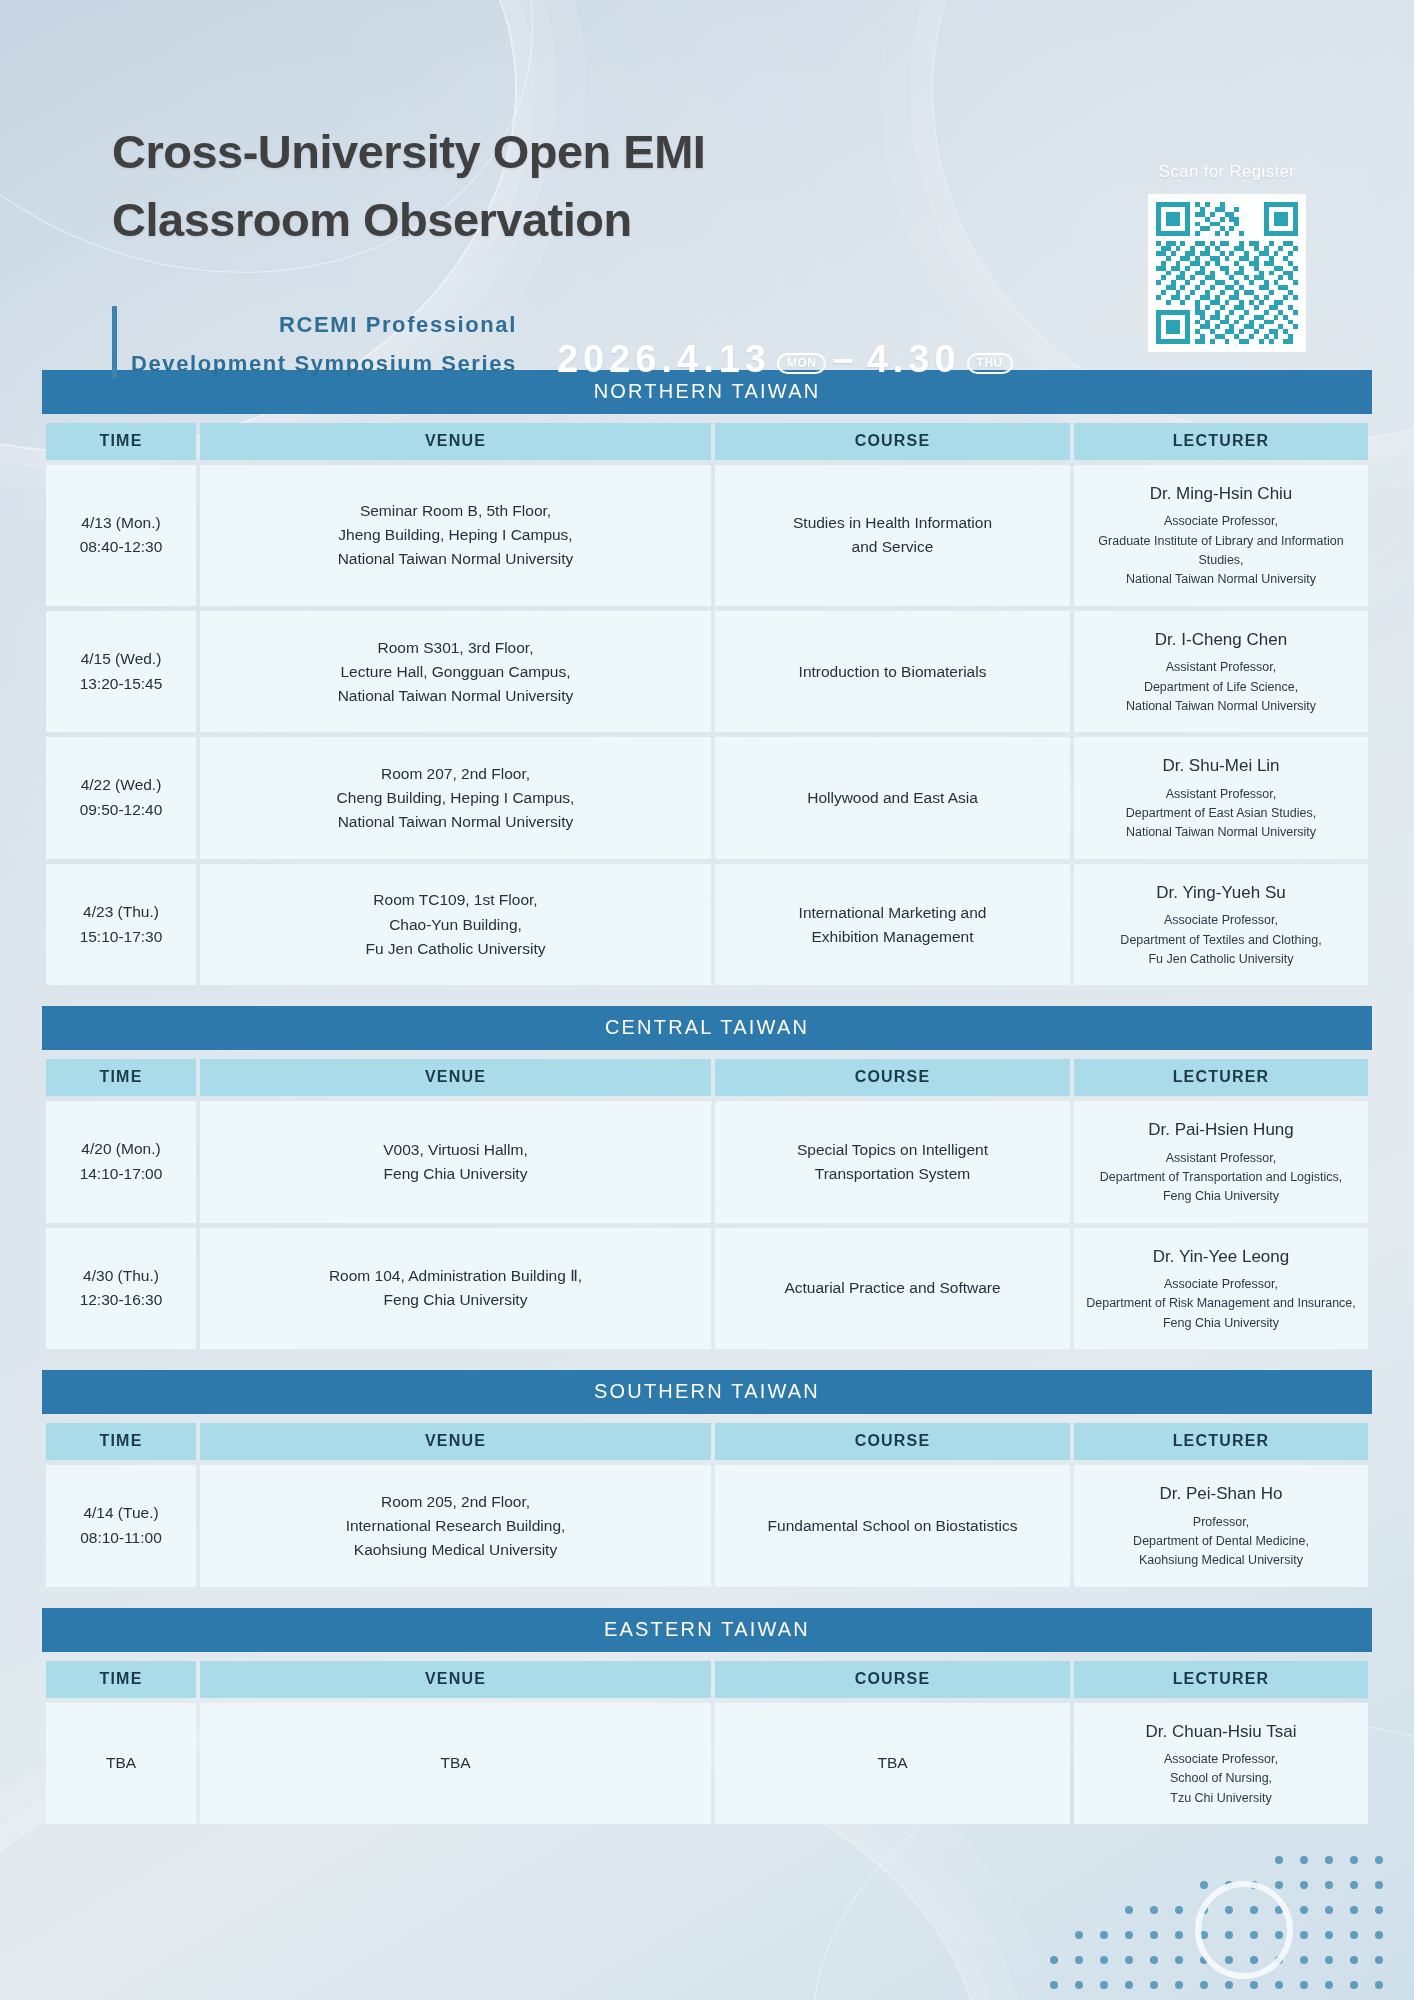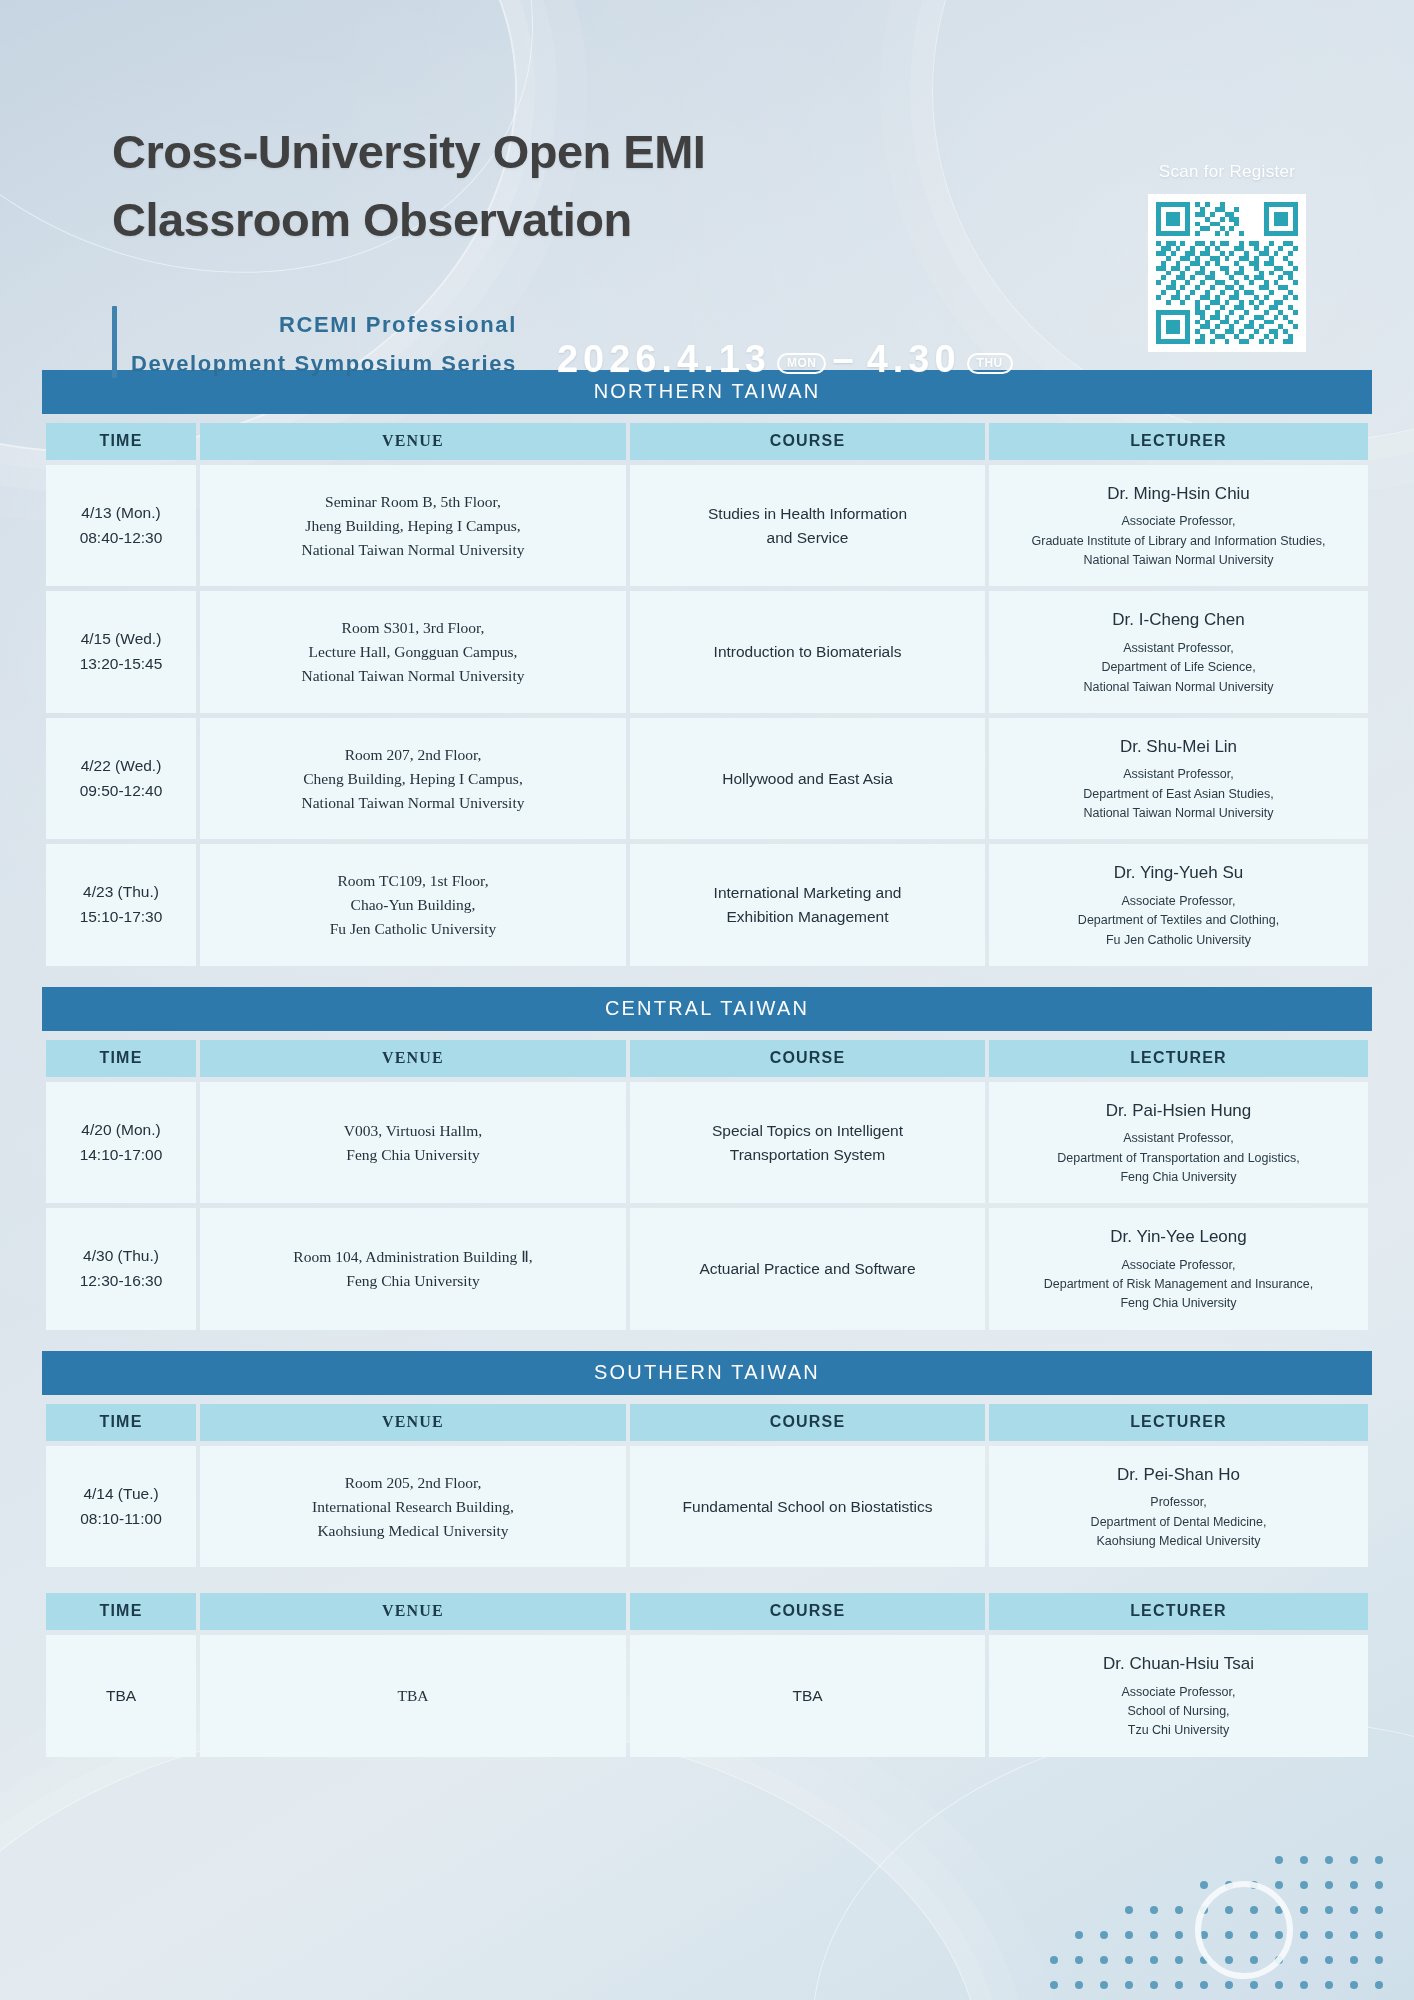--- a/index.html
+++ b/index.html
@@ -220,21 +220,21 @@
     font-size: 15.5px;
     color: #23323c;
     padding: 16px 10px;
     line-height: 1.55;
   }
   td.time {
     font-size: 15.5px;
     line-height: 1.6;
   }
   .col-time { width: 150px; }
-  .col-venue { width: 426px; font-family: Liberation Serif, serif; }
+  .col-venue { width: 511px; }
   .col-course { width: 355px; text-align: center; }
   .col-lecturer { width: auto; }
 
   .lect-name {
     font-size: 17px;
     margin-bottom: 5px;
   }
   .lect-detail {
     font-size: 12.5px;
     line-height: 1.55;
@@ -768,20 +768,21 @@
                   <div>Professor,</div>
                   <div>Department of Dental Medicine,</div>
                   <div>Kaohsiung Medical University</div>
                 </div>
               </td>
             </tr>
           </tbody>
         </table>
       </section>
       <section class="region">
+        <div class="region-banner">EASTERN TAIWAN</div>
         <table>
           <thead>
             <tr>
               <th class="col-time">TIME</th>
               <th class="col-venue">VENUE</th>
               <th class="col-course">COURSE</th>
               <th class="col-lecturer">LECTURER</th>
             </tr>
           </thead>
           <tbody>

